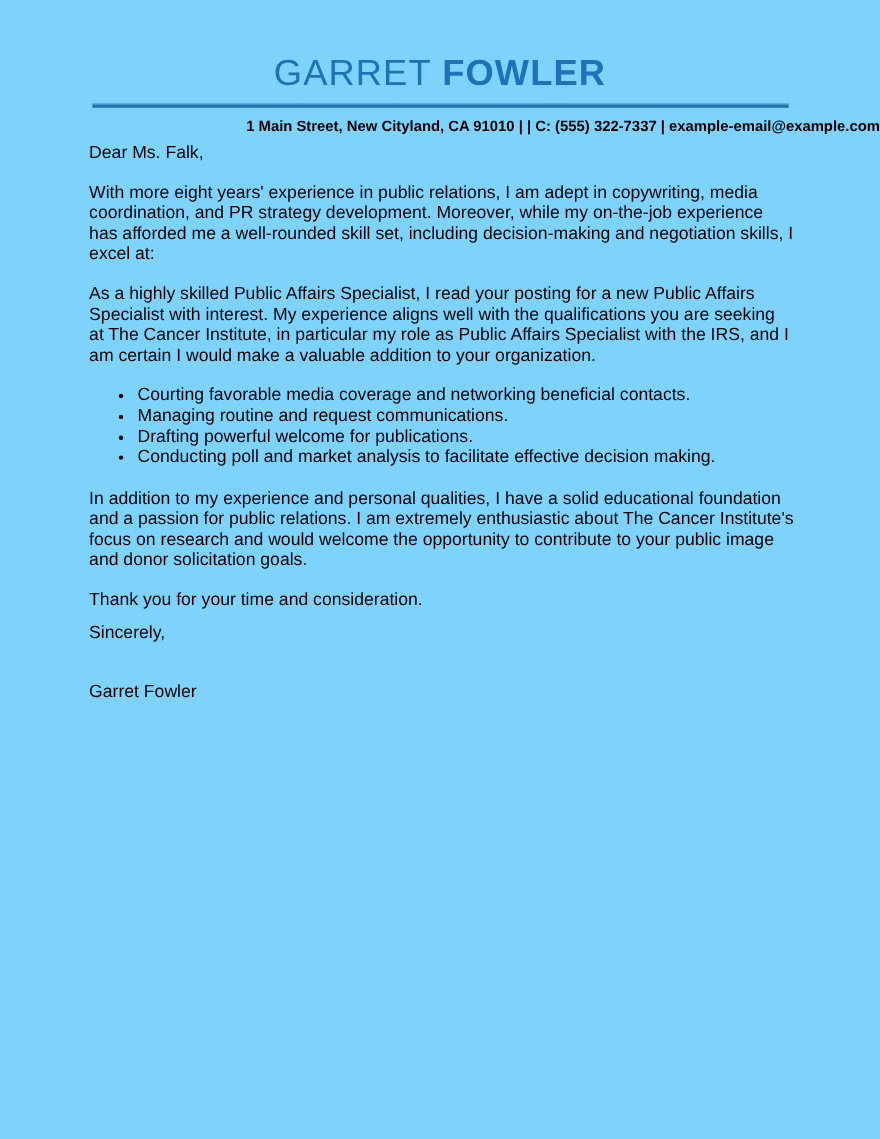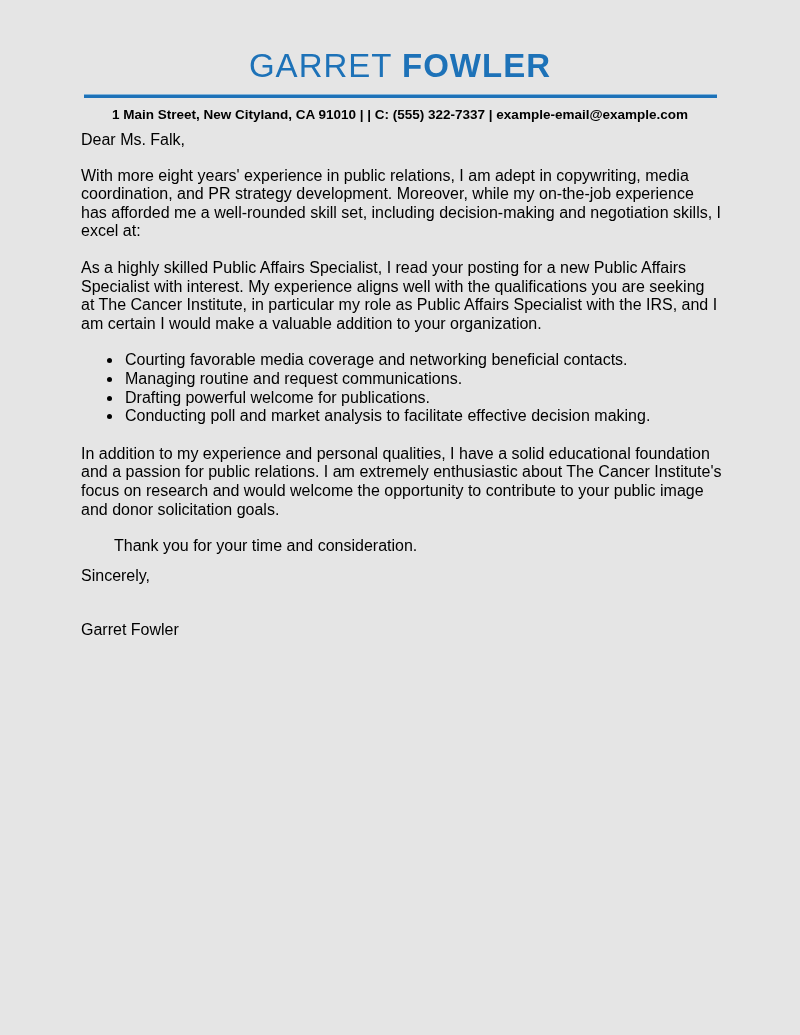--- a/index.html
+++ b/index.html
@@ -5,21 +5,21 @@
   * { margin: 0; padding: 0; box-sizing: border-box; }
   html, body {
     background: #ffffff;
     font-family: "Liberation Sans", sans-serif;
   }
   .page {
     position: relative;
     width: 800px;
     height: 1035px;
     margin: 0 auto;
-    background: #e5e5e5;
+    background: #7dd3fc;
     overflow: hidden;
   }
   .doc-header {
     padding-top: 48px;
     text-align: center;
   }
   .doc-name {
     font-size: 33px;
     letter-spacing: 1px;
     color: #1d72b8;
@@ -29,21 +29,21 @@
   .doc-name .last  { font-weight: 700; }
   .header-rule {
     width: 633px;
     margin: 10px auto 0 auto;
     height: 4px;
     background: #1d72b8;
     border-top: 1px solid #7fb2d9;
   }
   .contact-line {
     margin-top: 9px;
-    text-align: center;
+    text-align: right;
     font-size: 13.5px;
     font-weight: 700;
     color: #000000;
   }
   .letter-body {
     width: 641px;
     margin: 0 auto;
     padding-left: 0;
     color: #000000;
     font-size: 16px;
@@ -54,21 +54,21 @@
   .para { margin-bottom: 18px; }
   ul.bullet-list {
     margin: 0 0 19px 0;
     padding-left: 42px;
     list-style: disc;
   }
   ul.bullet-list li {
     margin: 0;
     padding-left: 2px;
   }
-  .thanks { margin-bottom: 11px; margin-left: 33px; }
+  .thanks { margin-bottom: 11px; }
   .valediction { margin-bottom: 16px; }
   .signature { margin-top: 36px; }
 </style>
 </head>
 <body>
 
 <div class="page">
 
   <div class="doc-header">
     <div class="doc-name">

